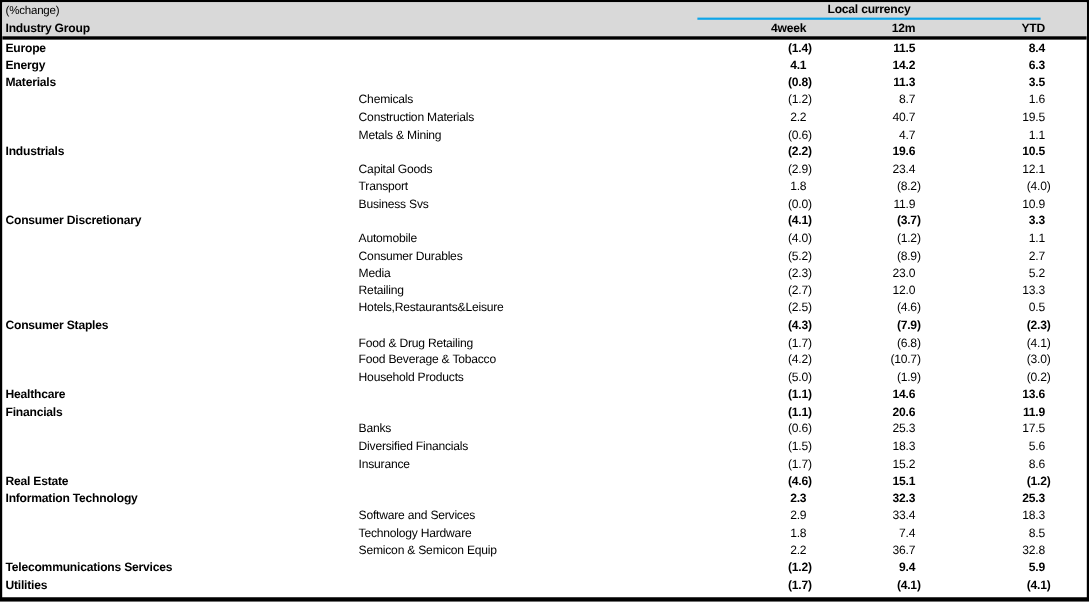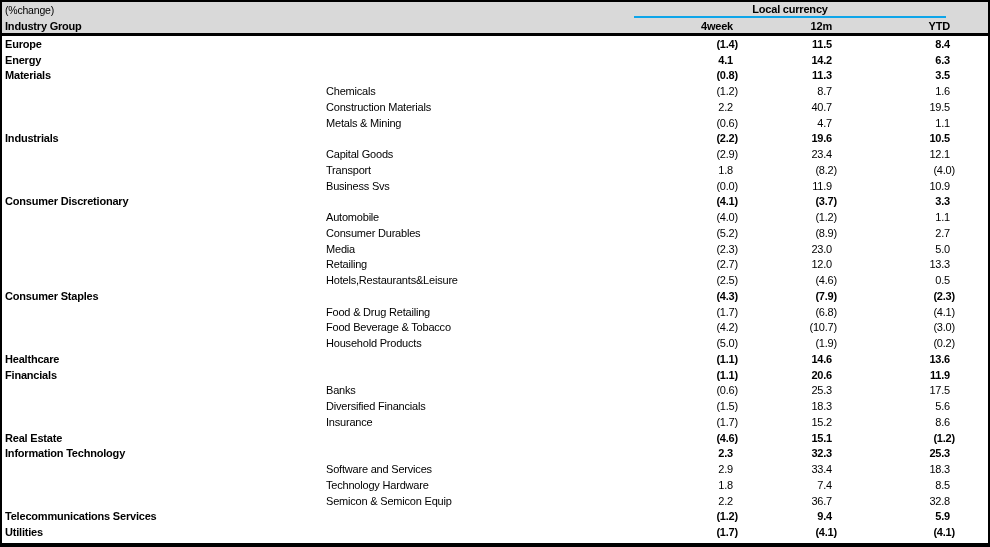--- a/index.html
+++ b/index.html
@@ -175,21 +175,21 @@
     <div class="name">Consumer Durables</div>
     <div class="num">(5.2)</div>
     <div class="num">(8.9)</div>
     <div class="num np">2.7</div>
     <div></div>
   </div>
       <div class="row sub">
     <div class="name">Media</div>
     <div class="num">(2.3)</div>
     <div class="num np">23.0</div>
-    <div class="num np">5.0</div>
+    <div class="num np">5.2</div>
     <div></div>
   </div>
       <div class="row sub">
     <div class="name">Retailing</div>
     <div class="num">(2.7)</div>
     <div class="num np">12.0</div>
     <div class="num np">13.3</div>
     <div></div>
   </div>
       <div class="row sub">

